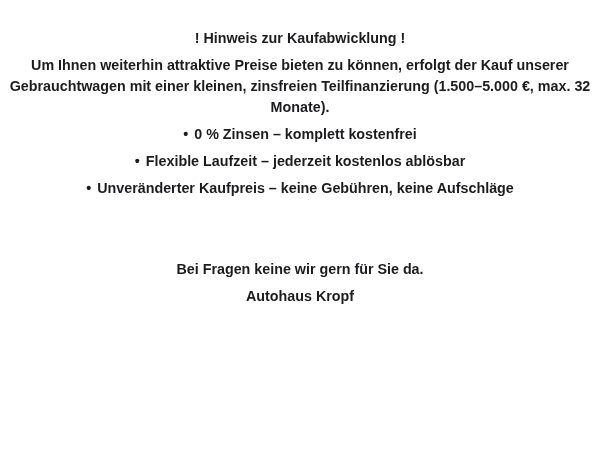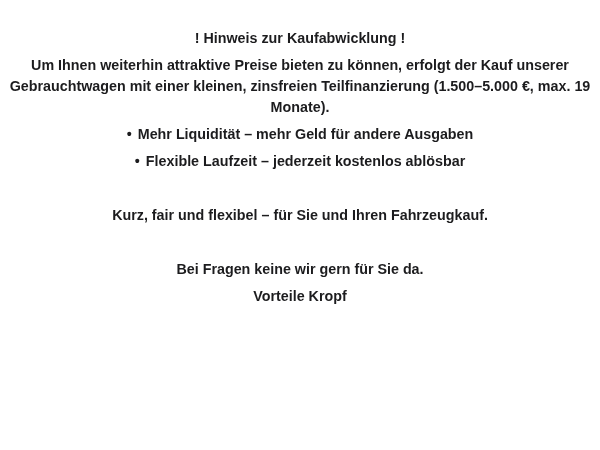--- a/index.html
+++ b/index.html
@@ -33,37 +33,39 @@
     margin-right: 6px;
   }
 </style>
 </head>
 <body>
 
 <div class="doc">
 
   <p>! Hinweis zur Kaufabwicklung !</p>
 
-  <p>Um Ihnen weiterhin attraktive Preise bieten zu können, erfolgt der Kauf unserer Gebrauchtwagen mit einer kleinen, zinsfreien Teilfinanzierung (1.500–5.000 €, max. 19 Monate).</p>
-
+  <p>Um Ihnen weiterhin attraktive Preise bieten zu können, erfolgt der Kauf unserer Gebrauchtwagen mit einer kleinen, zinsfreien Teilfinanzierung (1.500–5.000 €, max. 32 Monate).</p>
 
 
   <p class="benefit-line">
-    <span class="bullet">•</span><span>Mehr Liquidität – mehr Geld für andere Ausgaben</span>
+    <span class="bullet">•</span><span>0 % Zinsen – komplett kostenfrei</span>
   </p>
+
 
   <p class="benefit-line">
     <span class="bullet">•</span><span>Flexible Laufzeit – jederzeit kostenlos ablösbar</span>
   </p>
 
+  <p class="benefit-line">
+    <span class="bullet">•</span><span>Unveränderter Kaufpreis – keine Gebühren, keine Aufschläge</span>
+  </p>
 
   <div class="spacer"></div>
 
-  <p>Kurz, fair und flexibel – für Sie und Ihren Fahrzeugkauf.</p>
 
   <div class="spacer"></div>
 
   <p>Bei Fragen keine wir gern für Sie da.</p>
 
 
-  <p>Vorteile Kropf</p>
+  <p>Autohaus Kropf</p>
 
 </div>
 
 </body></html>

